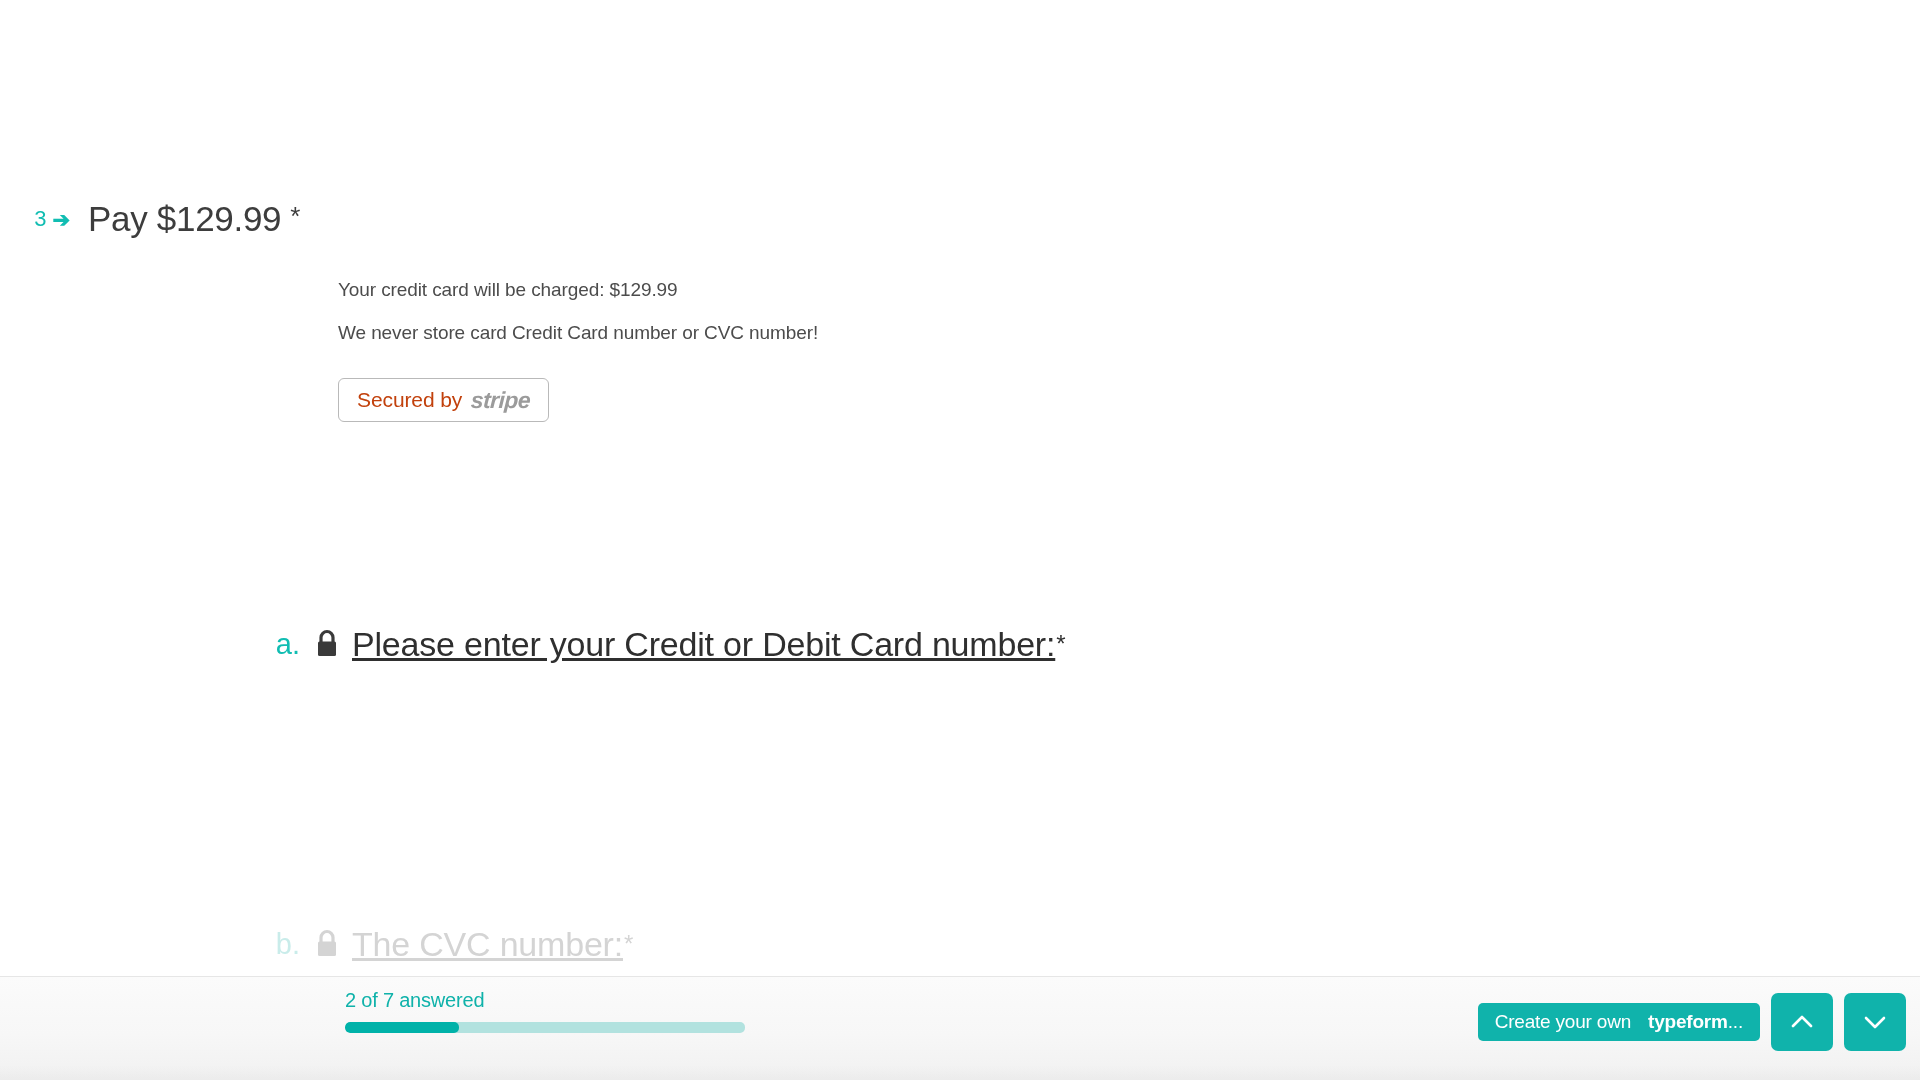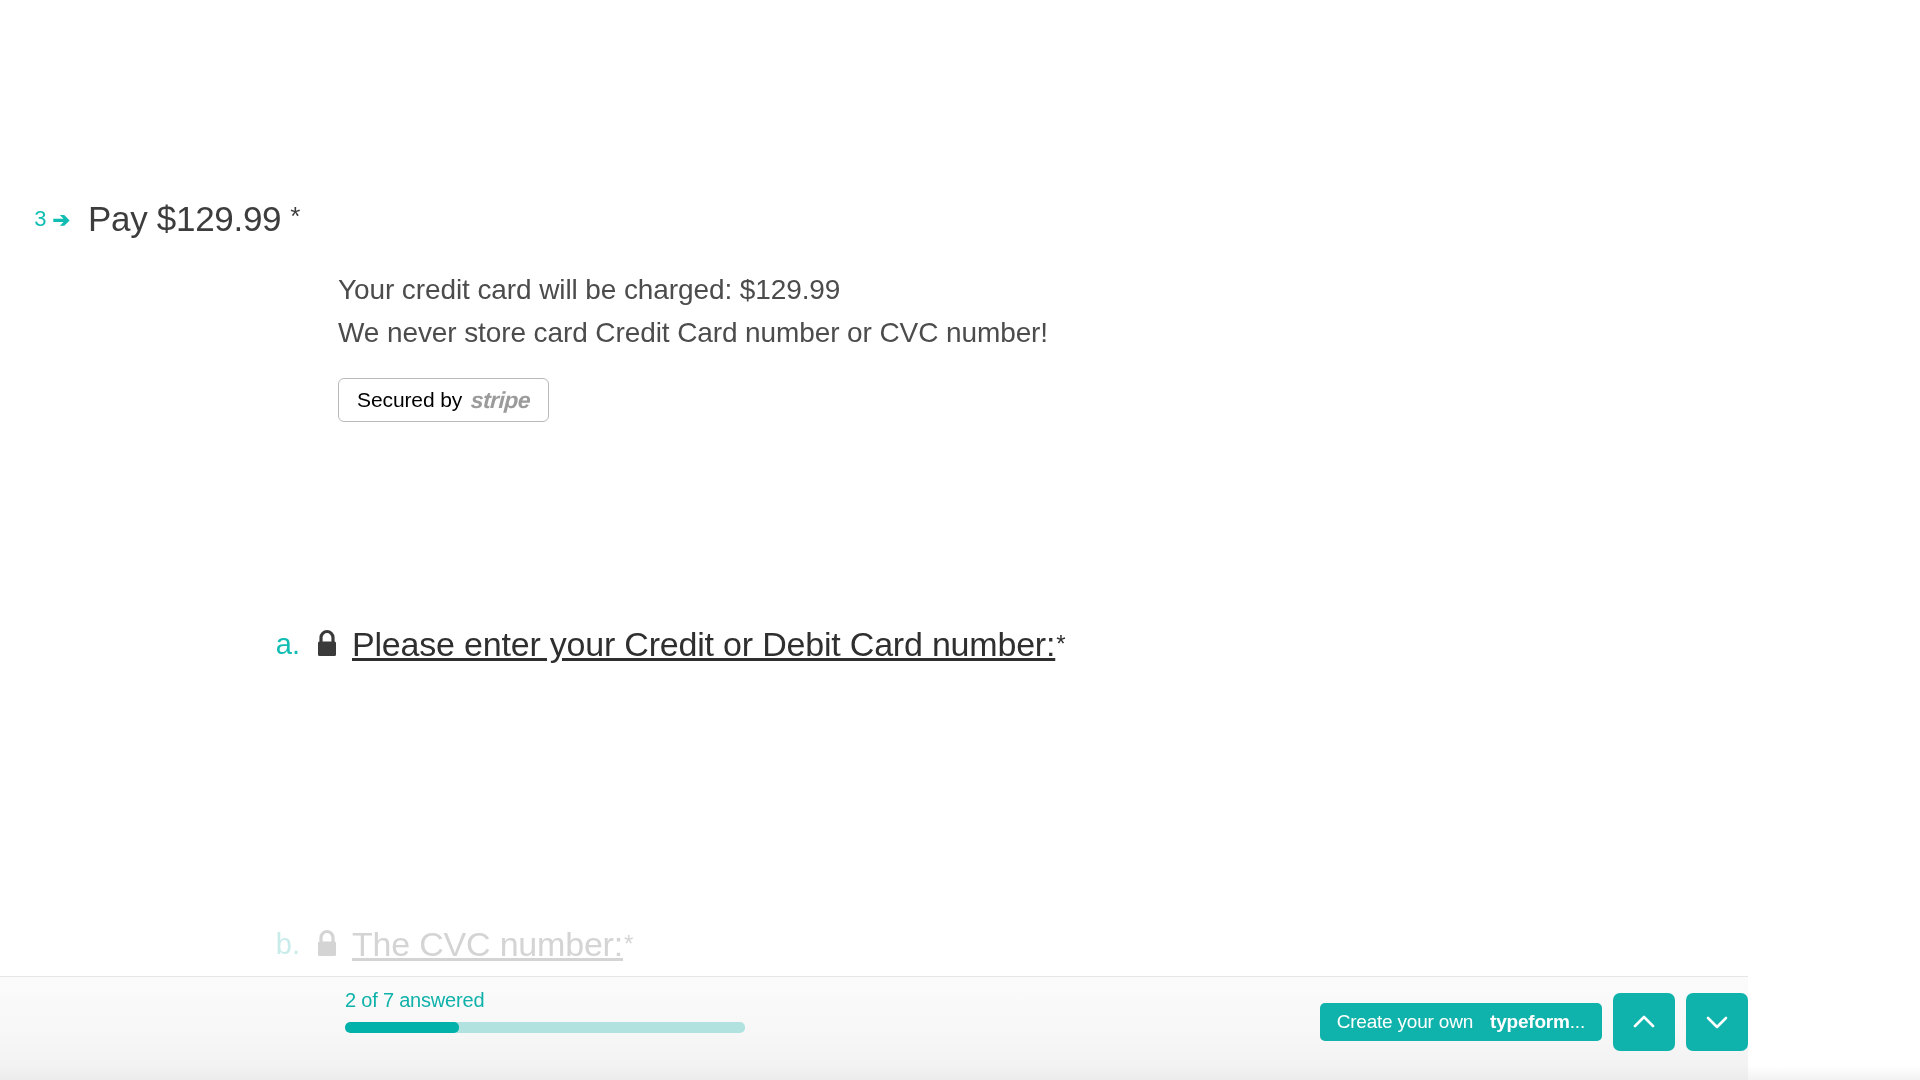--- a/index.html
+++ b/index.html
@@ -88,21 +88,21 @@
     line-height: 1;
     font-weight: normal;
   }
 
   .pay-body {
     margin-left: 338px;
     margin-top: 26px;
   }
 
   .pay-line {
-    font-size: 28px;
+    font-size: 19px;
     color: #4c4c4c;
     line-height: 43px;
     font-weight: normal;
     letter-spacing: -0.1px;
   }
 
   .stripe-badge {
     display: inline-flex;
     align-items: center;
     justify-content: center;
@@ -110,21 +110,21 @@
     height: 44px;
     padding: 0 18px;
     border: 1px solid #b9b9b9;
     border-radius: 6px;
     background: #ffffff;
     box-sizing: border-box;
   }
 
   .stripe-badge .sb-text {
     font-size: 21px;
-    color: #000000;
+    color: #c2410c;
     letter-spacing: -0.1px;
   }
 
   .stripe-badge .sb-logo {
     font-size: 23px;
     font-weight: bold;
     color: #9b9b9b;
     margin-left: 9px;
     letter-spacing: -0.6px;
     font-style: italic;
@@ -193,21 +193,21 @@
 
   .block-sub-b .sub-letter { color: #c9ecea; }
   .block-sub-b .sub-title  { color: #d4d4d4; }
   .block-sub-b .sub-star   { color: #d4d4d4; }
 
   
   .footer {
     position: absolute;
     left: 0;
     top: 976px;
-    width: 1748px;
+    width: 1920px;
     height: 104px;
     background: linear-gradient(to bottom, #fbfbfb 0%, #f7f7f7 55%, #f1f1f1 100%);
     border-top: 1px solid #e6e6e6;
     box-sizing: border-box;
   }
 
   .progress-area {
     position: absolute;
     left: 345px;
     top: 12px;
@@ -229,21 +229,21 @@
   }
 
   .progress-fill {
     height: 11px;
     background: #00b2a9;
     border-radius: 5px;
   }
 
   .footer-right {
     position: absolute;
-    right: 0;
+    right: 14px;
     top: 16px;
     display: flex;
     align-items: center;
     gap: 11px;
   }
 
   .cta-btn {
     height: 38px;
     background: #10b3ab;
     border-radius: 5px;

